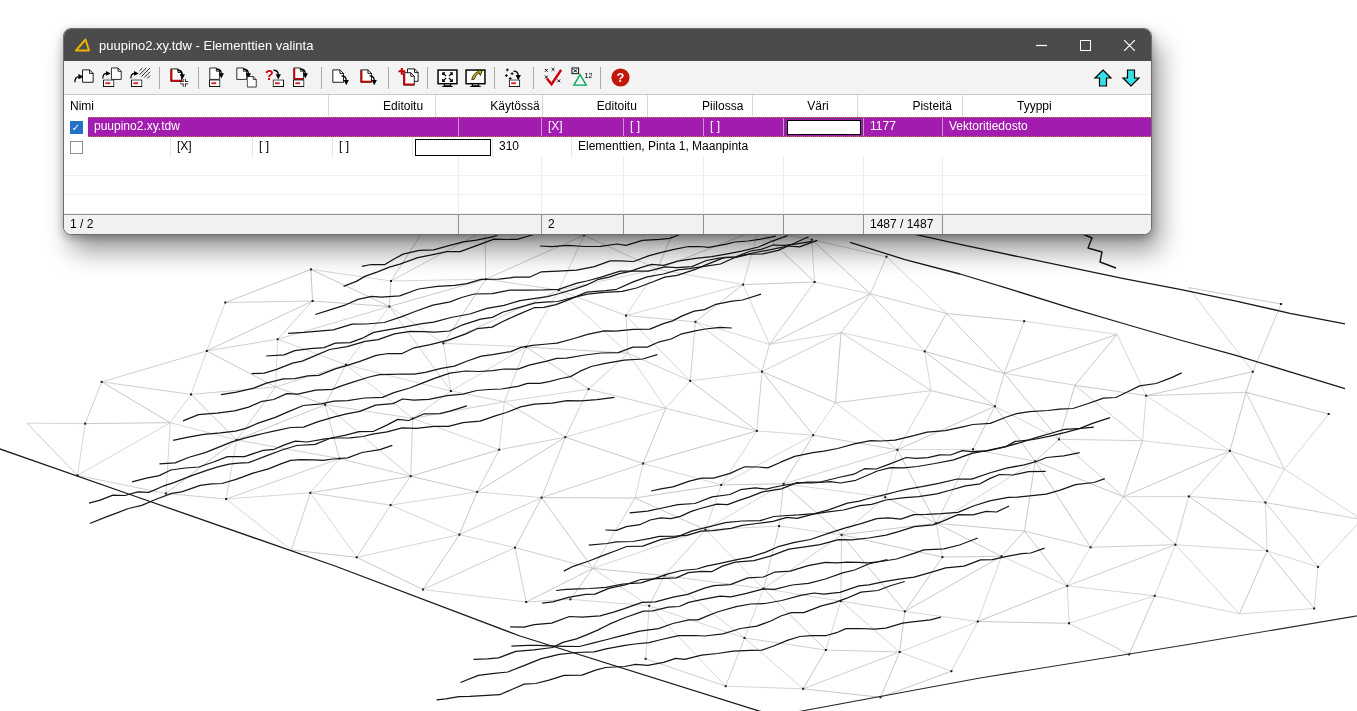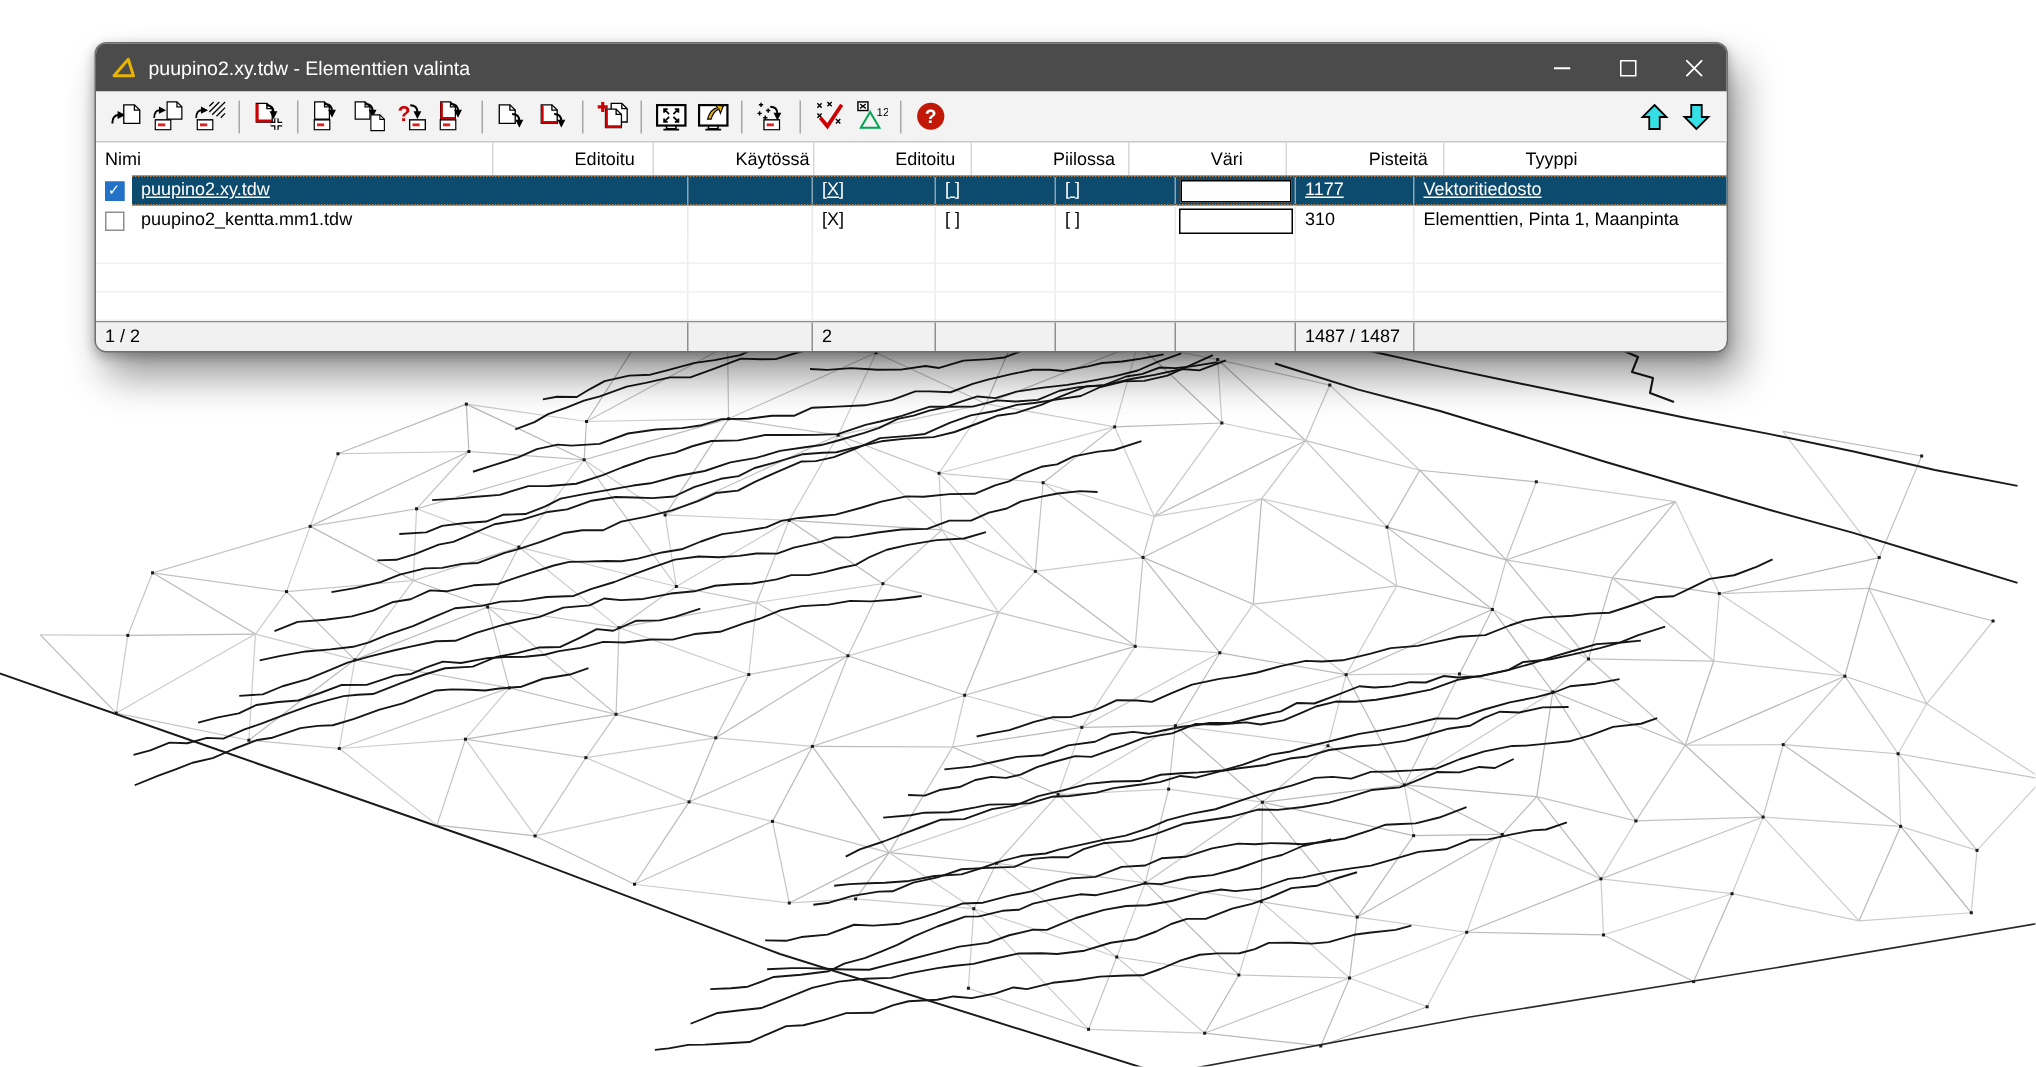--- a/index.html
+++ b/index.html
@@ -31,22 +31,22 @@
   .hrow{height:22px;line-height:22px;gap:48px;}
   .hrow .cell{border-right:1px solid #d8d8d8;}
   .hrow .cell:last-child{border-right:none;}
   .drow{height:20px;line-height:19px;}
   .gutter{width:24px;box-sizing:border-box;display:flex;align-items:center;justify-content:center;background:#fff;}
   .rowmain{display:flex;flex:1;}
   .rowmain .cc0{width:371px;}
   .cb{width:13px;height:13px;box-sizing:border-box;border:1px solid #8f8f8f;background:#fff;
     display:flex;align-items:center;justify-content:center;font-size:10px;line-height:11px;}
   .cb.checked{background:#2472c8;border-color:#2472c8;color:#fff;}
-  .row-sel .rowmain{background:#0c4a6e;color:#fff;
-    border-top:1px dotted #c77f3f;border-bottom:1px dotted #c77f3f;box-sizing:border-box;text-decoration:underline;}
+  .row-sel .rowmain{background:#a21caf;color:#fff;
+    border-top:1px dotted #c77f3f;border-bottom:1px dotted #c77f3f;box-sizing:border-box;}
   .row-sel .rowmain .cell{border-right:1px solid rgba(255,255,255,.5);line-height:17px;}
   .row-sel .rowmain .cell:last-child{border-right:none;}
   .row-plain .rowmain .cell{border-right:1px solid #e8e8e8;}
   .row-plain .rowmain .cell:last-child{border-right:none;}
   .swcell{display:flex;align-items:center;justify-content:center;padding:0;}
   .swatch{width:72px;height:13px;background:#fff;border:1px solid #000;display:block;}
   .swatch.focused{outline:1px dotted #444;outline-offset:1px;}
   .row-plain .swatch{width:74px;height:15px;}
   .erow{height:19px;}
   .erow .cell{border-right:1px solid #ececec;border-bottom:1px solid #f0f0f0;}
@@ -757,21 +757,20 @@
         <div class="cell c6 ar">1177</div>
         <div class="cell c7 al">Vektoritiedosto</div>
       </div>
     </div>
 
     <div class="drow row-plain">
       <div class="gutter">
         <span class="cb"></span>
       </div>
       <div class="rowmain">
-        <div class="cell cc0 al">puupino2_kentta.mm1.tdw</div>
         <div class="cell c1 ar"></div>
         <div class="cell c2 ac">[X]</div>
         <div class="cell c3 ac">[ ]</div>
         <div class="cell c4 ac">[ ]</div>
         <div class="cell c5 swcell">
             <span class="swatch"></span>
           </div>
         <div class="cell c6 ar">310</div>
         <div class="cell c7 al">Elementtien, Pinta 1, Maanpinta</div>
       </div>

